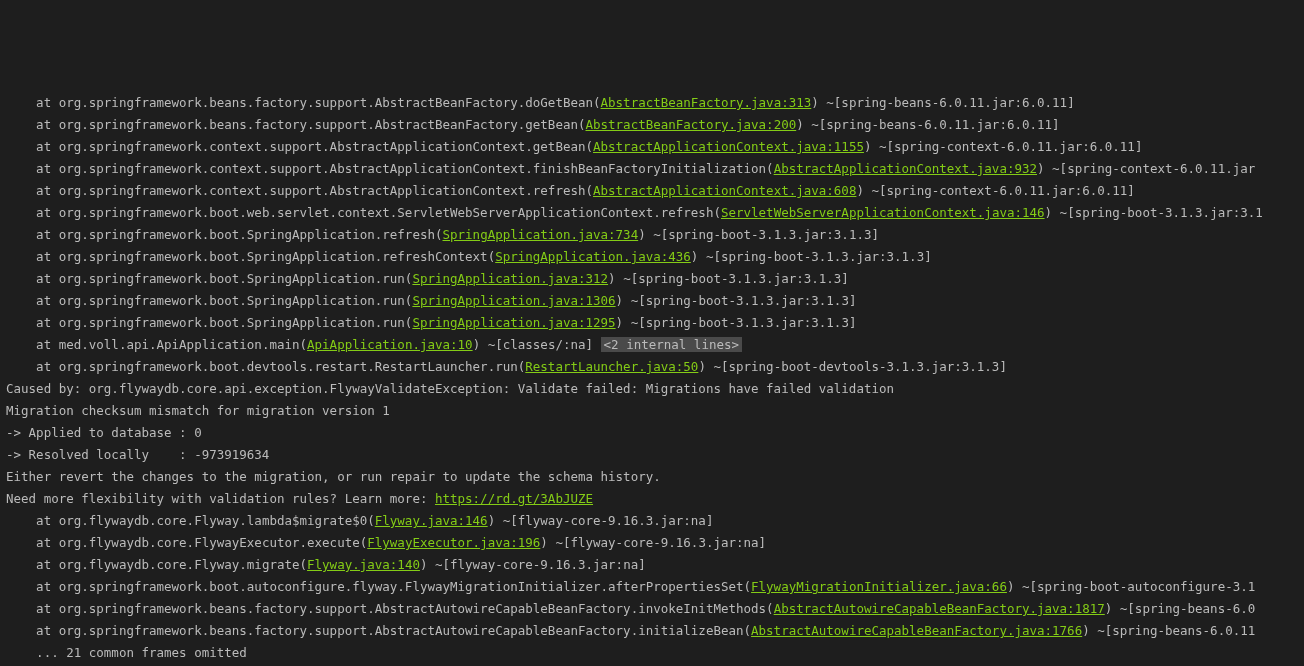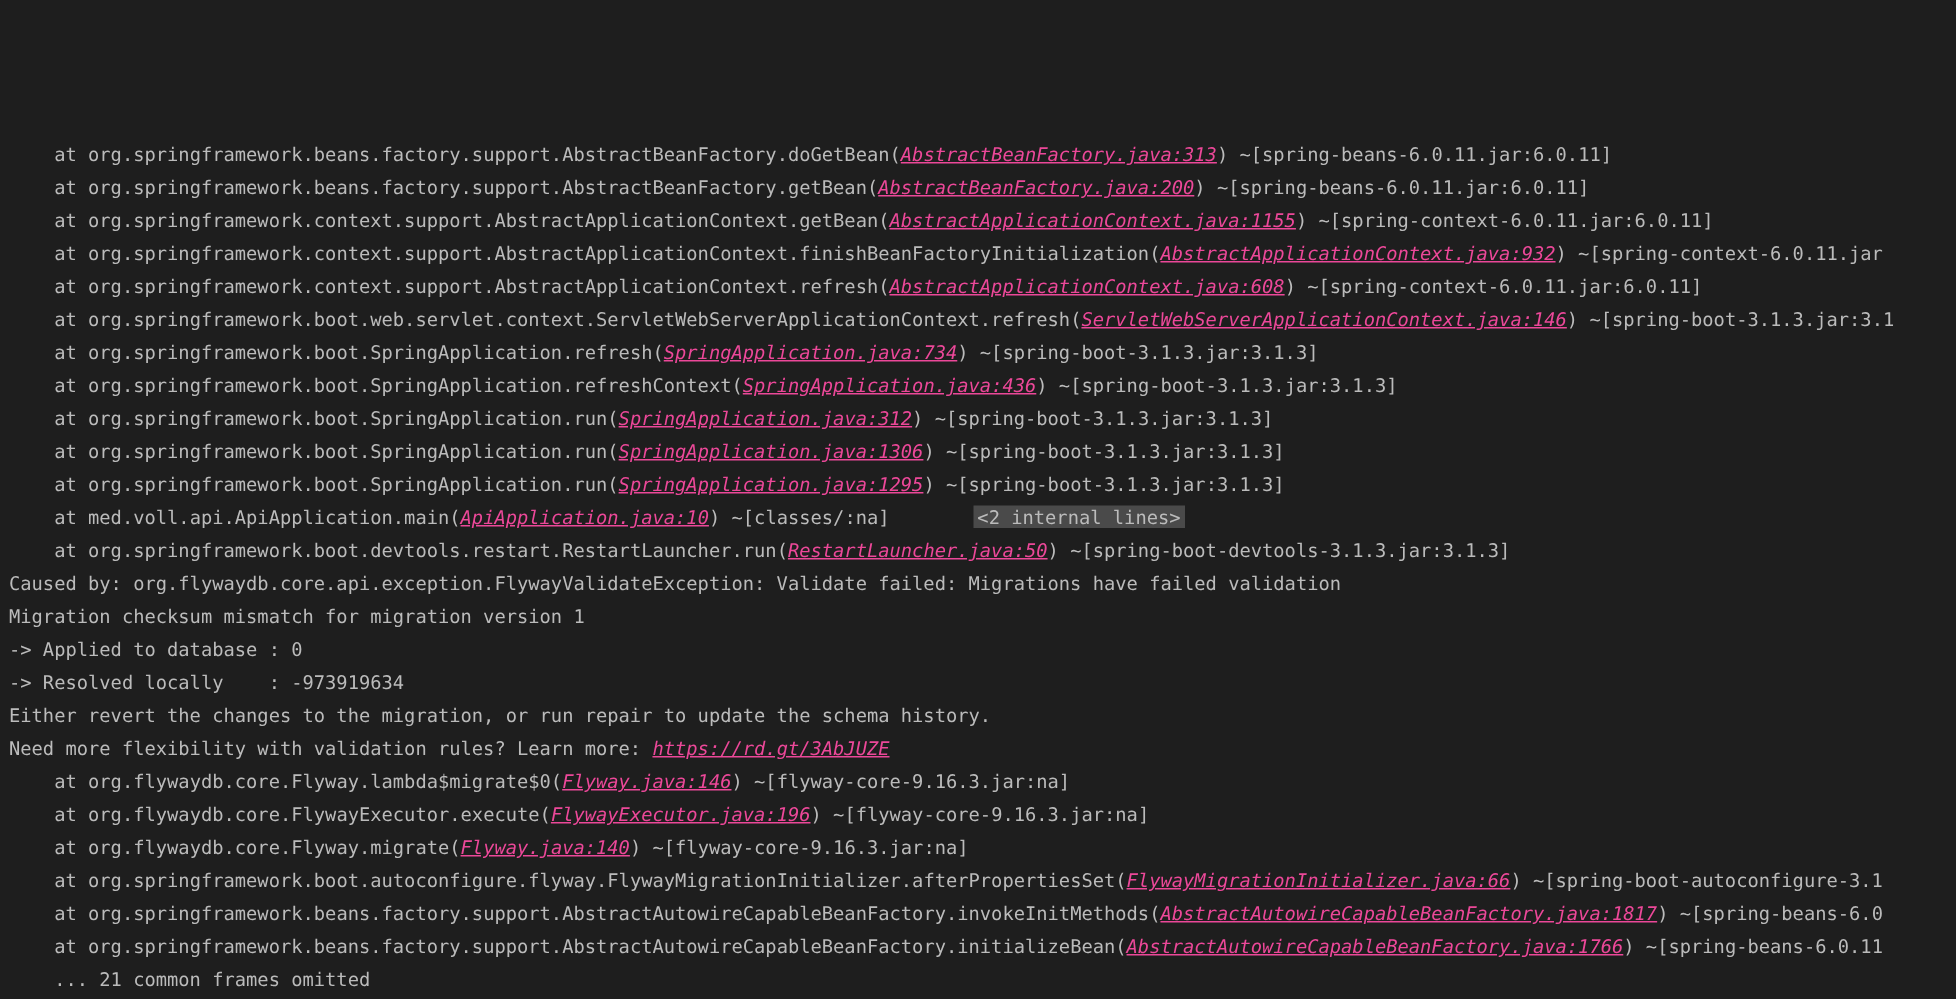--- a/index.html
+++ b/index.html
@@ -11,31 +11,29 @@
       background-color: #1e1e1e;
       color: #bbbbbb;
       font-family: 'Menlo', 'Monaco', 'Consolas', monospace;
       font-size: 12.5px;
       line-height: 22px;
       white-space: pre;
       overflow-x: hidden;
       padding: 4px 6px;
     }
     .link {
-      color: #ec4899;
+      color: #84cc16;
       text-decoration: underline;
       cursor: pointer;
-      font-style: italic;
     }
     .collapsed-badge {
       background-color: #4a4a4a;
       color: #bbbbbb;
       padding: 0 3px;
       cursor: pointer;
-      margin-left: 48px;
     }
   </style>
 </head>
 <body>
 
 
 
 <div id="console"><div><span>    at </span><span>org.springframework.beans.factory.support.AbstractBeanFactory.doGetBean(</span><span class="link">AbstractBeanFactory.java:313</span><span>) ~[spring-beans-6.0.11.jar:6.0.11]</span></div><div><span>    at </span><span>org.springframework.beans.factory.support.AbstractBeanFactory.getBean(</span><span class="link">AbstractBeanFactory.java:200</span><span>) ~[spring-beans-6.0.11.jar:6.0.11]</span></div><div><span>    at </span><span>org.springframework.context.support.AbstractApplicationContext.getBean(</span><span class="link">AbstractApplicationContext.java:1155</span><span>) ~[spring-context-6.0.11.jar:6.0.11]</span></div><div><span>    at </span><span>org.springframework.context.support.AbstractApplicationContext.finishBeanFactoryInitialization(</span><span class="link">AbstractApplicationContext.java:932</span><span>) ~[spring-context-6.0.11.jar</span></div><div><span>    at </span><span>org.springframework.context.support.AbstractApplicationContext.refresh(</span><span class="link">AbstractApplicationContext.java:608</span><span>) ~[spring-context-6.0.11.jar:6.0.11]</span></div><div><span>    at </span><span>org.springframework.boot.web.servlet.context.ServletWebServerApplicationContext.refresh(</span><span class="link">ServletWebServerApplicationContext.java:146</span><span>) ~[spring-boot-3.1.3.jar:3.1</span></div><div><span>    at </span><span>org.springframework.boot.SpringApplication.refresh(</span><span class="link">SpringApplication.java:734</span><span>) ~[spring-boot-3.1.3.jar:3.1.3]</span></div><div><span>    at </span><span>org.springframework.boot.SpringApplication.refreshContext(</span><span class="link">SpringApplication.java:436</span><span>) ~[spring-boot-3.1.3.jar:3.1.3]</span></div><div><span>    at </span><span>org.springframework.boot.SpringApplication.run(</span><span class="link">SpringApplication.java:312</span><span>) ~[spring-boot-3.1.3.jar:3.1.3]</span></div><div><span>    at </span><span>org.springframework.boot.SpringApplication.run(</span><span class="link">SpringApplication.java:1306</span><span>) ~[spring-boot-3.1.3.jar:3.1.3]</span></div><div><span>    at </span><span>org.springframework.boot.SpringApplication.run(</span><span class="link">SpringApplication.java:1295</span><span>) ~[spring-boot-3.1.3.jar:3.1.3]</span></div><div><span>    at </span><span>med.voll.api.ApiApplication.main(</span><span class="link">ApiApplication.java:10</span><span>) ~[classes/:na] </span><span class="collapsed-badge">&lt;2 internal lines&gt;</span></div><div><span>    at </span><span>org.springframework.boot.devtools.restart.RestartLauncher.run(</span><span class="link">RestartLauncher.java:50</span><span>) ~[spring-boot-devtools-3.1.3.jar:3.1.3]</span></div><div>Caused by: org.flywaydb.core.api.exception.FlywayValidateException: Validate failed: Migrations have failed validation</div><div>Migration checksum mismatch for migration version 1</div><div>-&gt; Applied to database : 0</div><div>-&gt; Resolved locally    : -973919634</div><div>Either revert the changes to the migration, or run repair to update the schema history.</div><div><span>Need more flexibility with validation rules? Learn more: </span><span class="link">https://rd.gt/3AbJUZE</span></div><div><span>    at </span><span>org.flywaydb.core.Flyway.lambda$migrate$0(</span><span class="link">Flyway.java:146</span><span>) ~[flyway-core-9.16.3.jar:na]</span></div><div><span>    at </span><span>org.flywaydb.core.FlywayExecutor.execute(</span><span class="link">FlywayExecutor.java:196</span><span>) ~[flyway-core-9.16.3.jar:na]</span></div><div><span>    at </span><span>org.flywaydb.core.Flyway.migrate(</span><span class="link">Flyway.java:140</span><span>) ~[flyway-core-9.16.3.jar:na]</span></div><div><span>    at </span><span>org.springframework.boot.autoconfigure.flyway.FlywayMigrationInitializer.afterPropertiesSet(</span><span class="link">FlywayMigrationInitializer.java:66</span><span>) ~[spring-boot-autoconfigure-3.1</span></div><div><span>    at </span><span>org.springframework.beans.factory.support.AbstractAutowireCapableBeanFactory.invokeInitMethods(</span><span class="link">AbstractAutowireCapableBeanFactory.java:1817</span><span>) ~[spring-beans-6.0</span></div><div><span>    at </span><span>org.springframework.beans.factory.support.AbstractAutowireCapableBeanFactory.initializeBean(</span><span class="link">AbstractAutowireCapableBeanFactory.java:1766</span><span>) ~[spring-beans-6.0.11</span></div><div>    ... 21 common frames omitted</div><div> </div></div>
 
 

